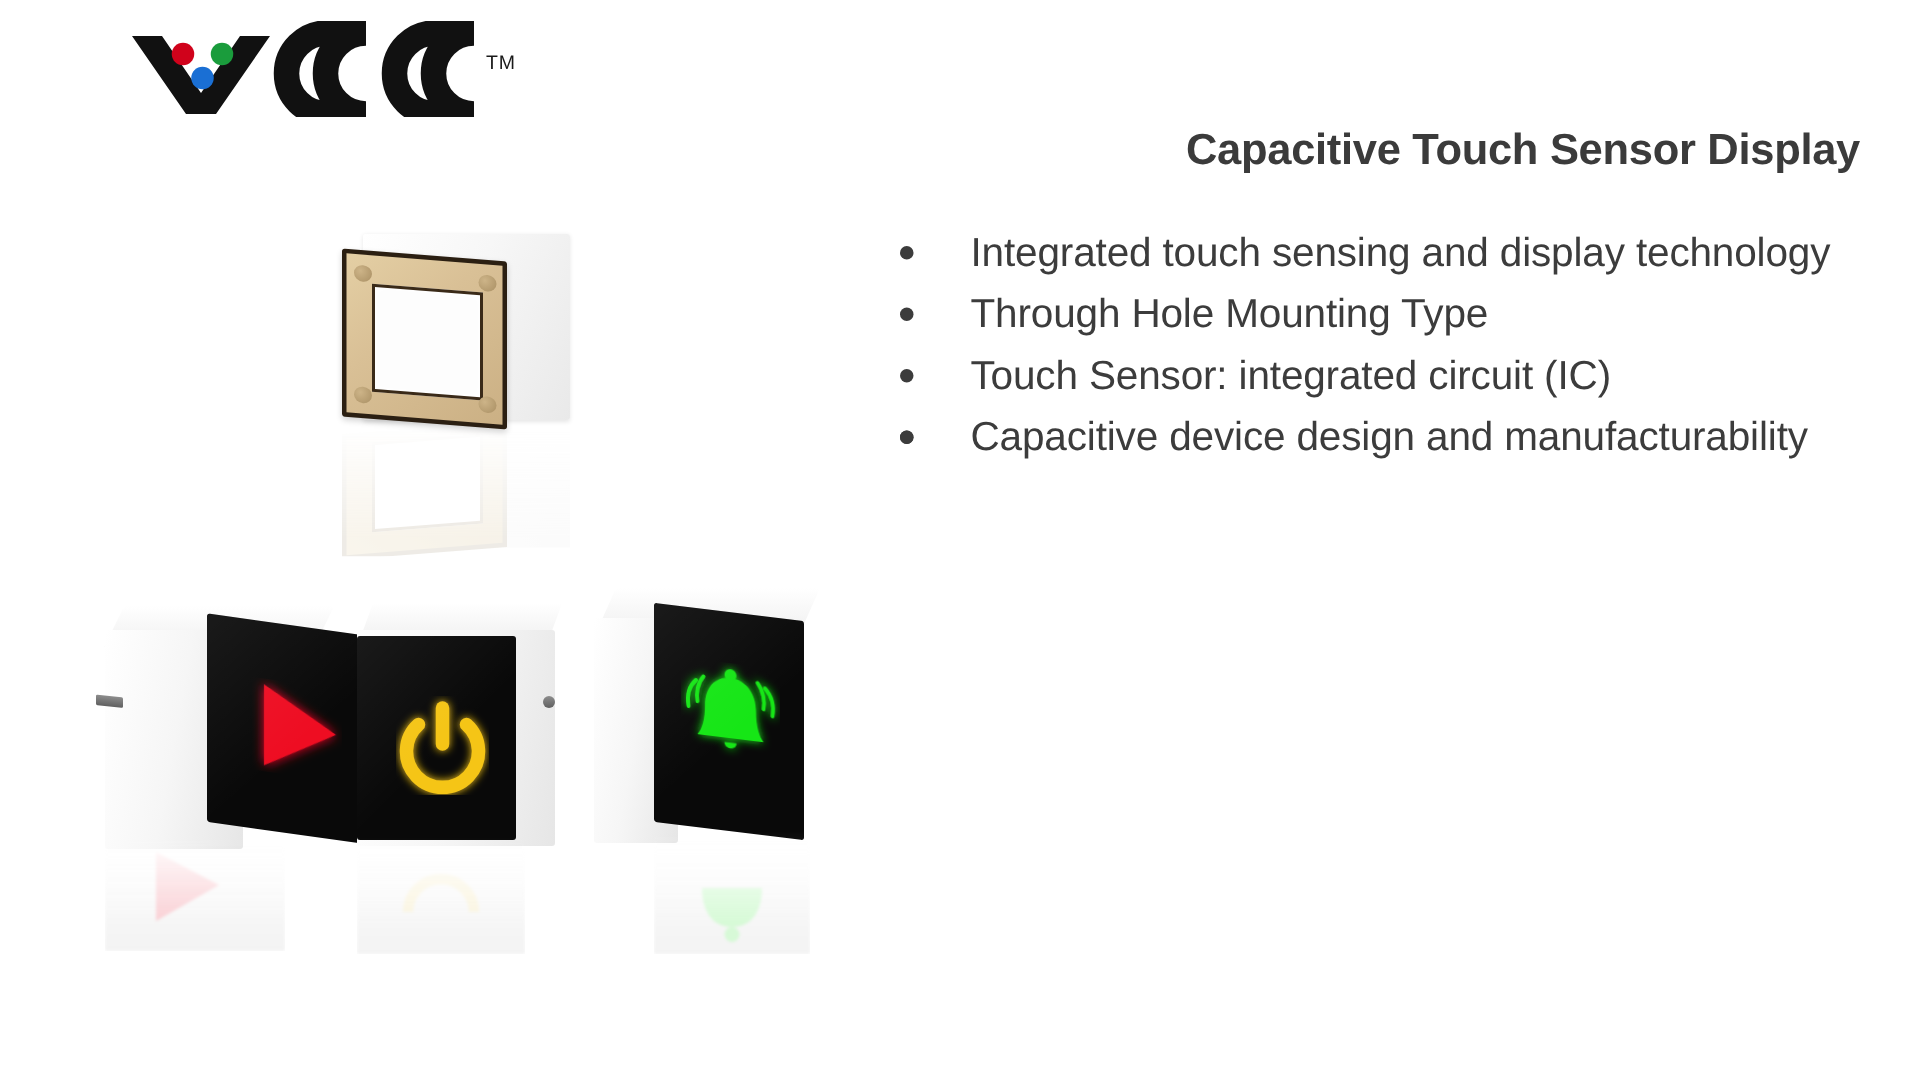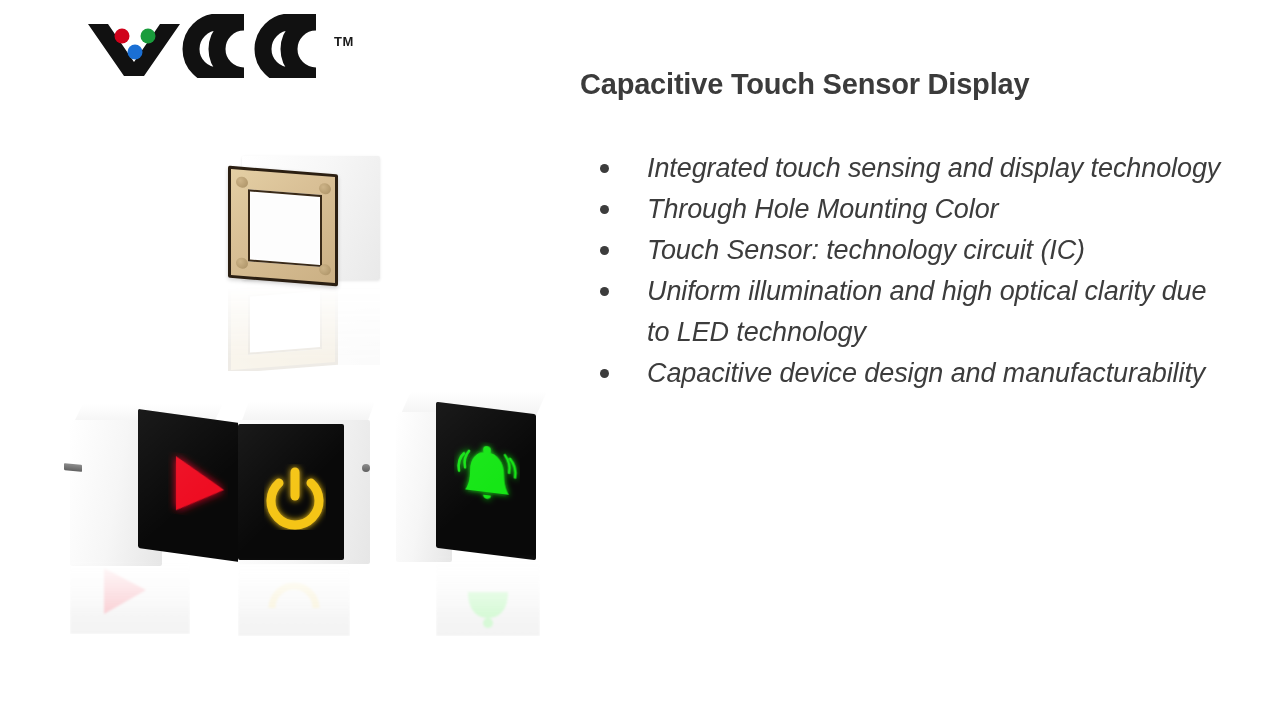--- a/index.html
+++ b/index.html
@@ -20,57 +20,57 @@
   .logo-wrap {
     position: absolute;
     left: 86px;
     top: 14px;
     width: 270px;
     height: 64px;
   }
   .logo-svg { display: block; width: 100%; height: 100%; }
   .logo-tm {
     position: absolute;
-    left: 248px;
+    left: 238px;
     top: 20px;
     font-size: 13px;
-    font-weight: bold;
+    font-weight: normal;
     color: #1a1a1a;
     letter-spacing: 0.5px;
   }
 
   
   .title {
     position: absolute;
     left: 580px;
-    top: 68px;
+    top: 84px;
     width: 660px;
     font-size: 29px;
     font-weight: bold;
     color: #3b3b3b;
     letter-spacing: -0.2px;
     white-space: nowrap;
+    text-align: right;
   }
   .bullets {
     position: absolute;
     left: 594px;
     top: 148px;
     width: 640px;
     margin: 0;
     padding: 0;
     list-style: none;
   }
   .bullets li {
     position: relative;
     padding-left: 53px;
     font-size: 27px;
     line-height: 41px;
     color: #3c3c3c;
     letter-spacing: -0.1px;
-    font-style: italic;
   }
   .bullets li .dot {
     position: absolute;
     left: 6px;
     top: 16px;
     width: 9px;
     height: 9px;
     border-radius: 50%;
     background: #3c3c3c;
   }
@@ -369,27 +369,26 @@
 
 <div class="title">Capacitive Touch Sensor Display</div>
 
 <ul class="bullets">
   <li>
     <span class="dot"></span>
     <span>Integrated touch sensing and display technology</span>
   </li>
   <li>
     <span class="dot"></span>
-    <span>Through Hole Mounting Color</span>
-  </li>
-  <li>
-    <span class="dot"></span>
-    <span>Touch Sensor: technology circuit (IC)</span>
-  </li>
-  <li>
-    <span class="dot"></span>
-    <span>Uniform illumination and high optical clarity due to LED technology</span>
+    <span>Through Hole Mounting Type</span>
+  </li>
+  <li>
+    <span class="dot"></span>
+    <span>Touch Sensor: integrated circuit (IC)</span>
+  </li>
+  <li>
+    <span class="dot"></span>
   </li>
   <li>
     <span class="dot"></span>
     <span>Capacitive device design and manufacturability</span>
   </li>
 </ul>
 
 </body></html>

